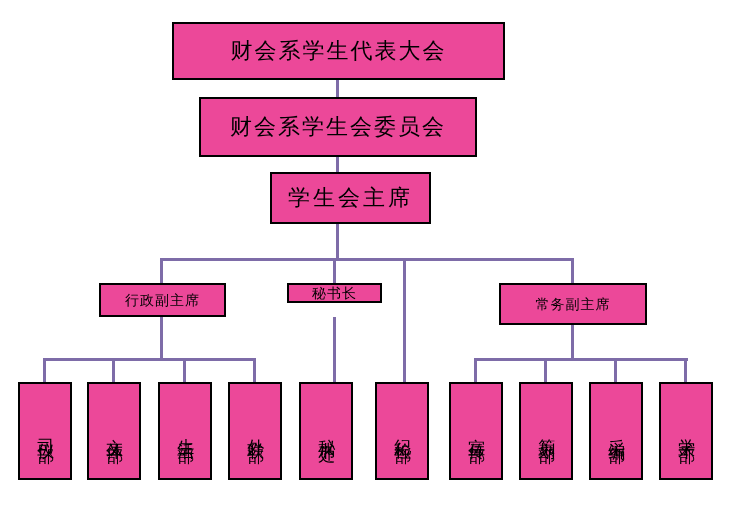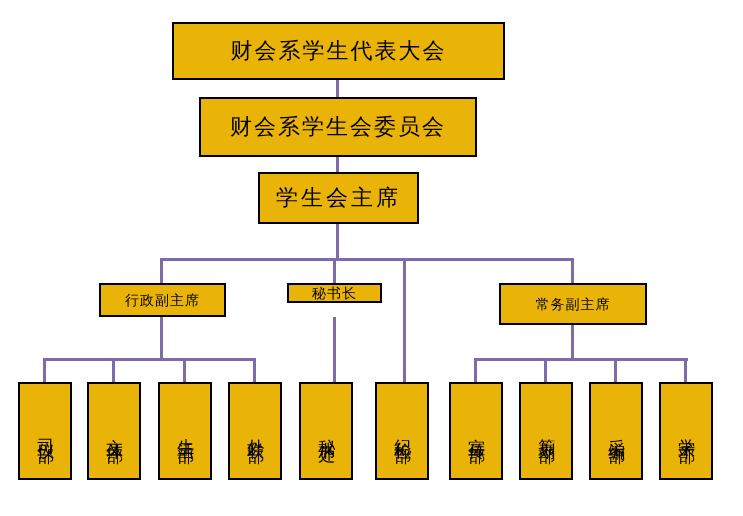--- a/index.html
+++ b/index.html
@@ -3,27 +3,27 @@
 <meta charset="utf-8">
 <style>
   html, body { margin:0; padding:0; background:#ffffff; }
   body { font-family:"Liberation Sans", "DejaVu Sans", sans-serif; color:#000; }
   .canvas {
     position:relative; width:743px; height:516px; background:#ffffff;
     overflow:hidden; margin:0 auto;
   }
   .node {
     position:absolute; box-sizing:border-box;
-    border:2px solid #000000; background:#eab308;
+    border:2px solid #000000; background:#ec4899;
     display:flex; align-items:center; justify-content:center;
     text-align:center; line-height:1.2;
   }
   .lvl1 { font-size:22px; letter-spacing:2px; }
   .lvl2 { font-size:22px; letter-spacing:2px; }
-  .lvl3 { font-size:22px; letter-spacing:3px; }
+  .lvl3 { font-size:22px; letter-spacing:3px;margin-left:12px; }
   .lvl4 { font-size:14px; letter-spacing:1px; }
   .lvl5 { font-size:17px; }
   .lvl5 span {
     writing-mode:vertical-rl;
     text-orientation:upright;
     letter-spacing:4px;
   }
   .connector { position:absolute; background:#7E6CA8; }
   .connector.v { width:3px; }
   .connector.h { height:3px; }

